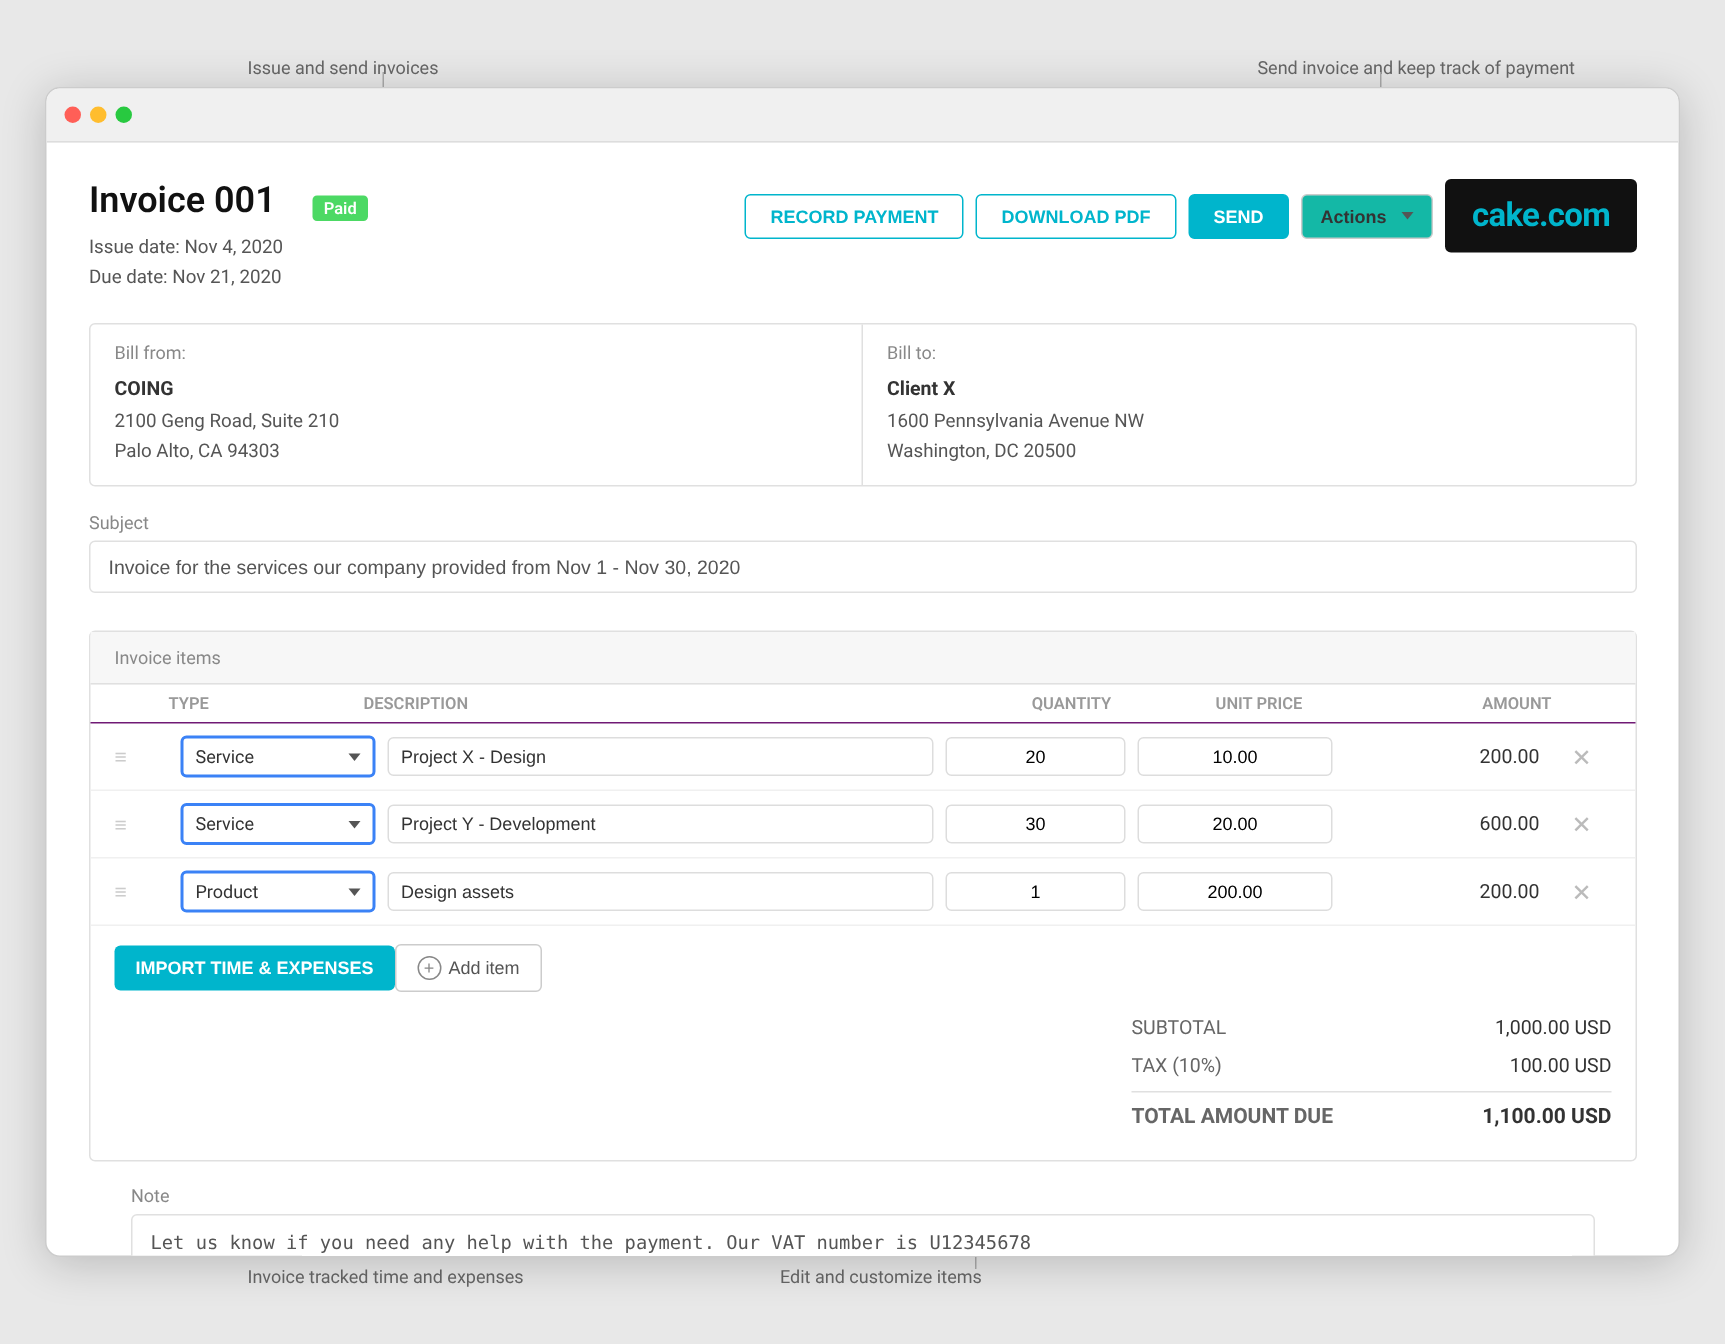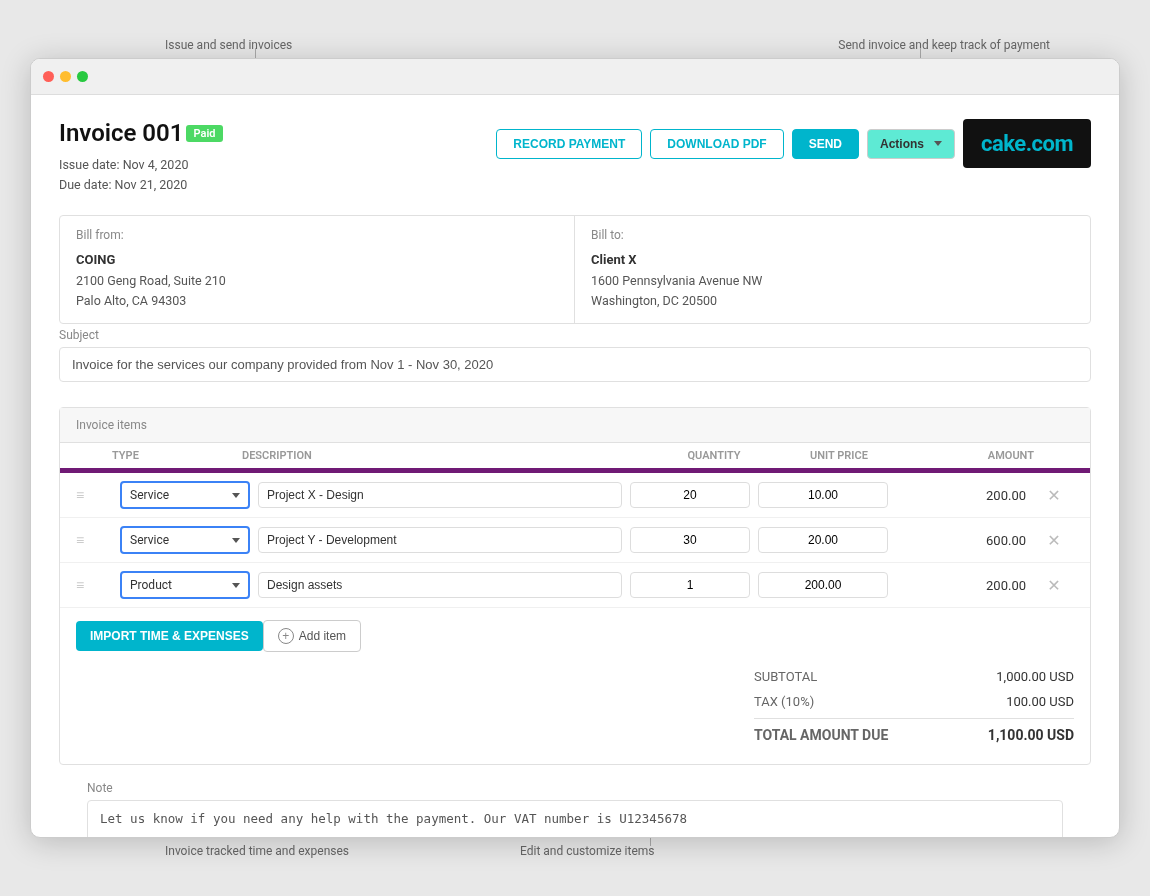--- a/index.html
+++ b/index.html
@@ -92,22 +92,22 @@
       justify-content: space-between;
       align-items: flex-start;
       margin-bottom: 20px;
     }
 
     .invoice-title-section h1 {
       font-size: 24px;
       font-weight: 600;
       color: #111;
       display: flex;
-      align-items: center;
-      gap: 2px;
+      align-items: flex-end;
+      gap: 24px;
     }
 
     .paid-badge {
       background: #4cd964;
       color: #fff;
       font-size: 11px;
       font-weight: 600;
       padding: 2px 8px;
       border-radius: 3px;
     }
@@ -140,21 +140,21 @@
       color: #00b5cc;
     }
 
     .btn-primary {
       background: #00b5cc;
       color: #fff;
       border: 1.5px solid #00b5cc;
     }
 
     .btn-actions {
-      background: #5eead4;
+      background: #14b8a6;
       border: 1.5px solid #ccc;
       color: #333;
       display: flex;
       align-items: center;
       gap: 6px;
       padding: 7px 12px;
     }
 
     .logo-box {
       background: #111;
@@ -168,21 +168,21 @@
 
     .logo-box span {
       color: #00b5cc;
     }
 
     .bill-section {
       display: grid;
       grid-template-columns: 1fr 1fr;
       border: 1px solid #e0e0e0;
       border-radius: 4px;
-      margin-bottom: 4px;
+      margin-bottom: 17px;
     }
 
     .bill-col {
       padding: 12px 16px;
     }
 
     .bill-col:first-child {
       border-right: 1px solid #e0e0e0;
     }
 
@@ -236,21 +236,21 @@
       padding: 10px 16px;
       font-size: 12px;
       color: #888;
       border-bottom: 1px solid #e0e0e0;
     }
 
     .items-columns {
       display: grid;
       grid-template-columns: 36px 130px 1fr 120px 130px 130px 40px;
       padding: 6px 16px;
-      border-bottom: 5px solid #701a75;
+      border-bottom: 1px solid #701a75;
       font-size: 11px;
       color: #999;
       font-weight: 600;
       text-transform: uppercase;
     }
 
     .item-row {
       display: grid;
       grid-template-columns: 36px 130px 1fr 120px 130px 130px 40px;
       padding: 8px 16px;

